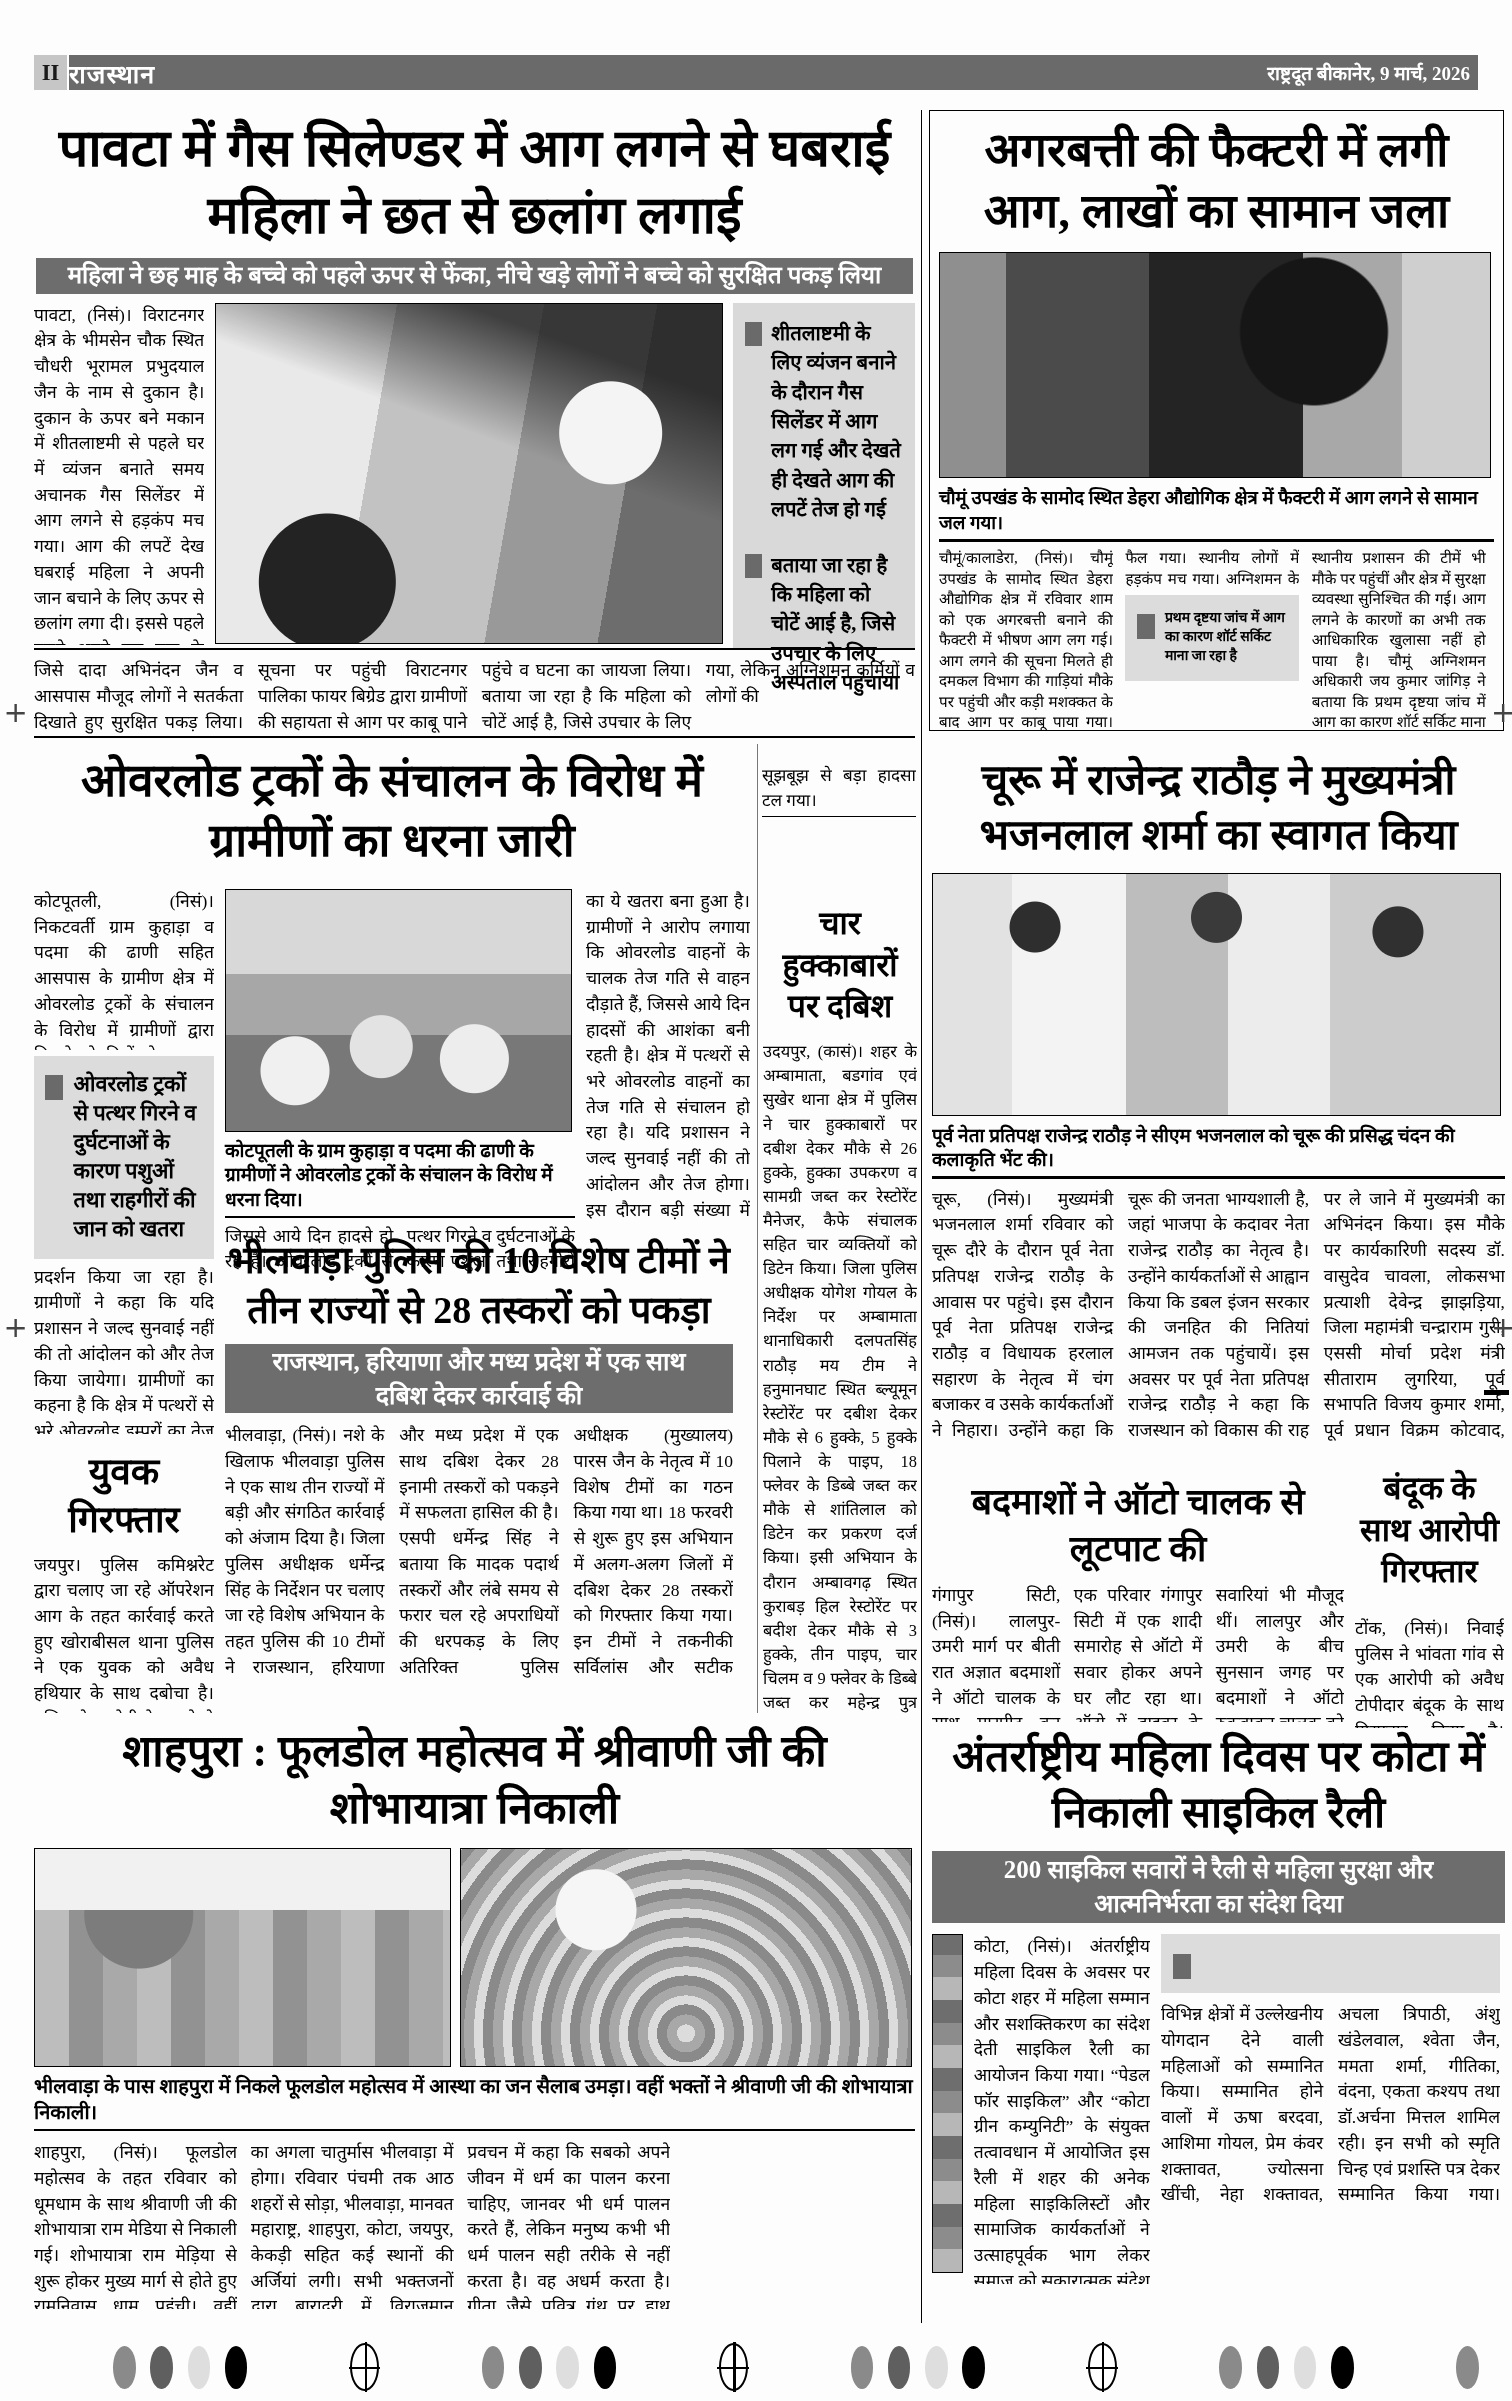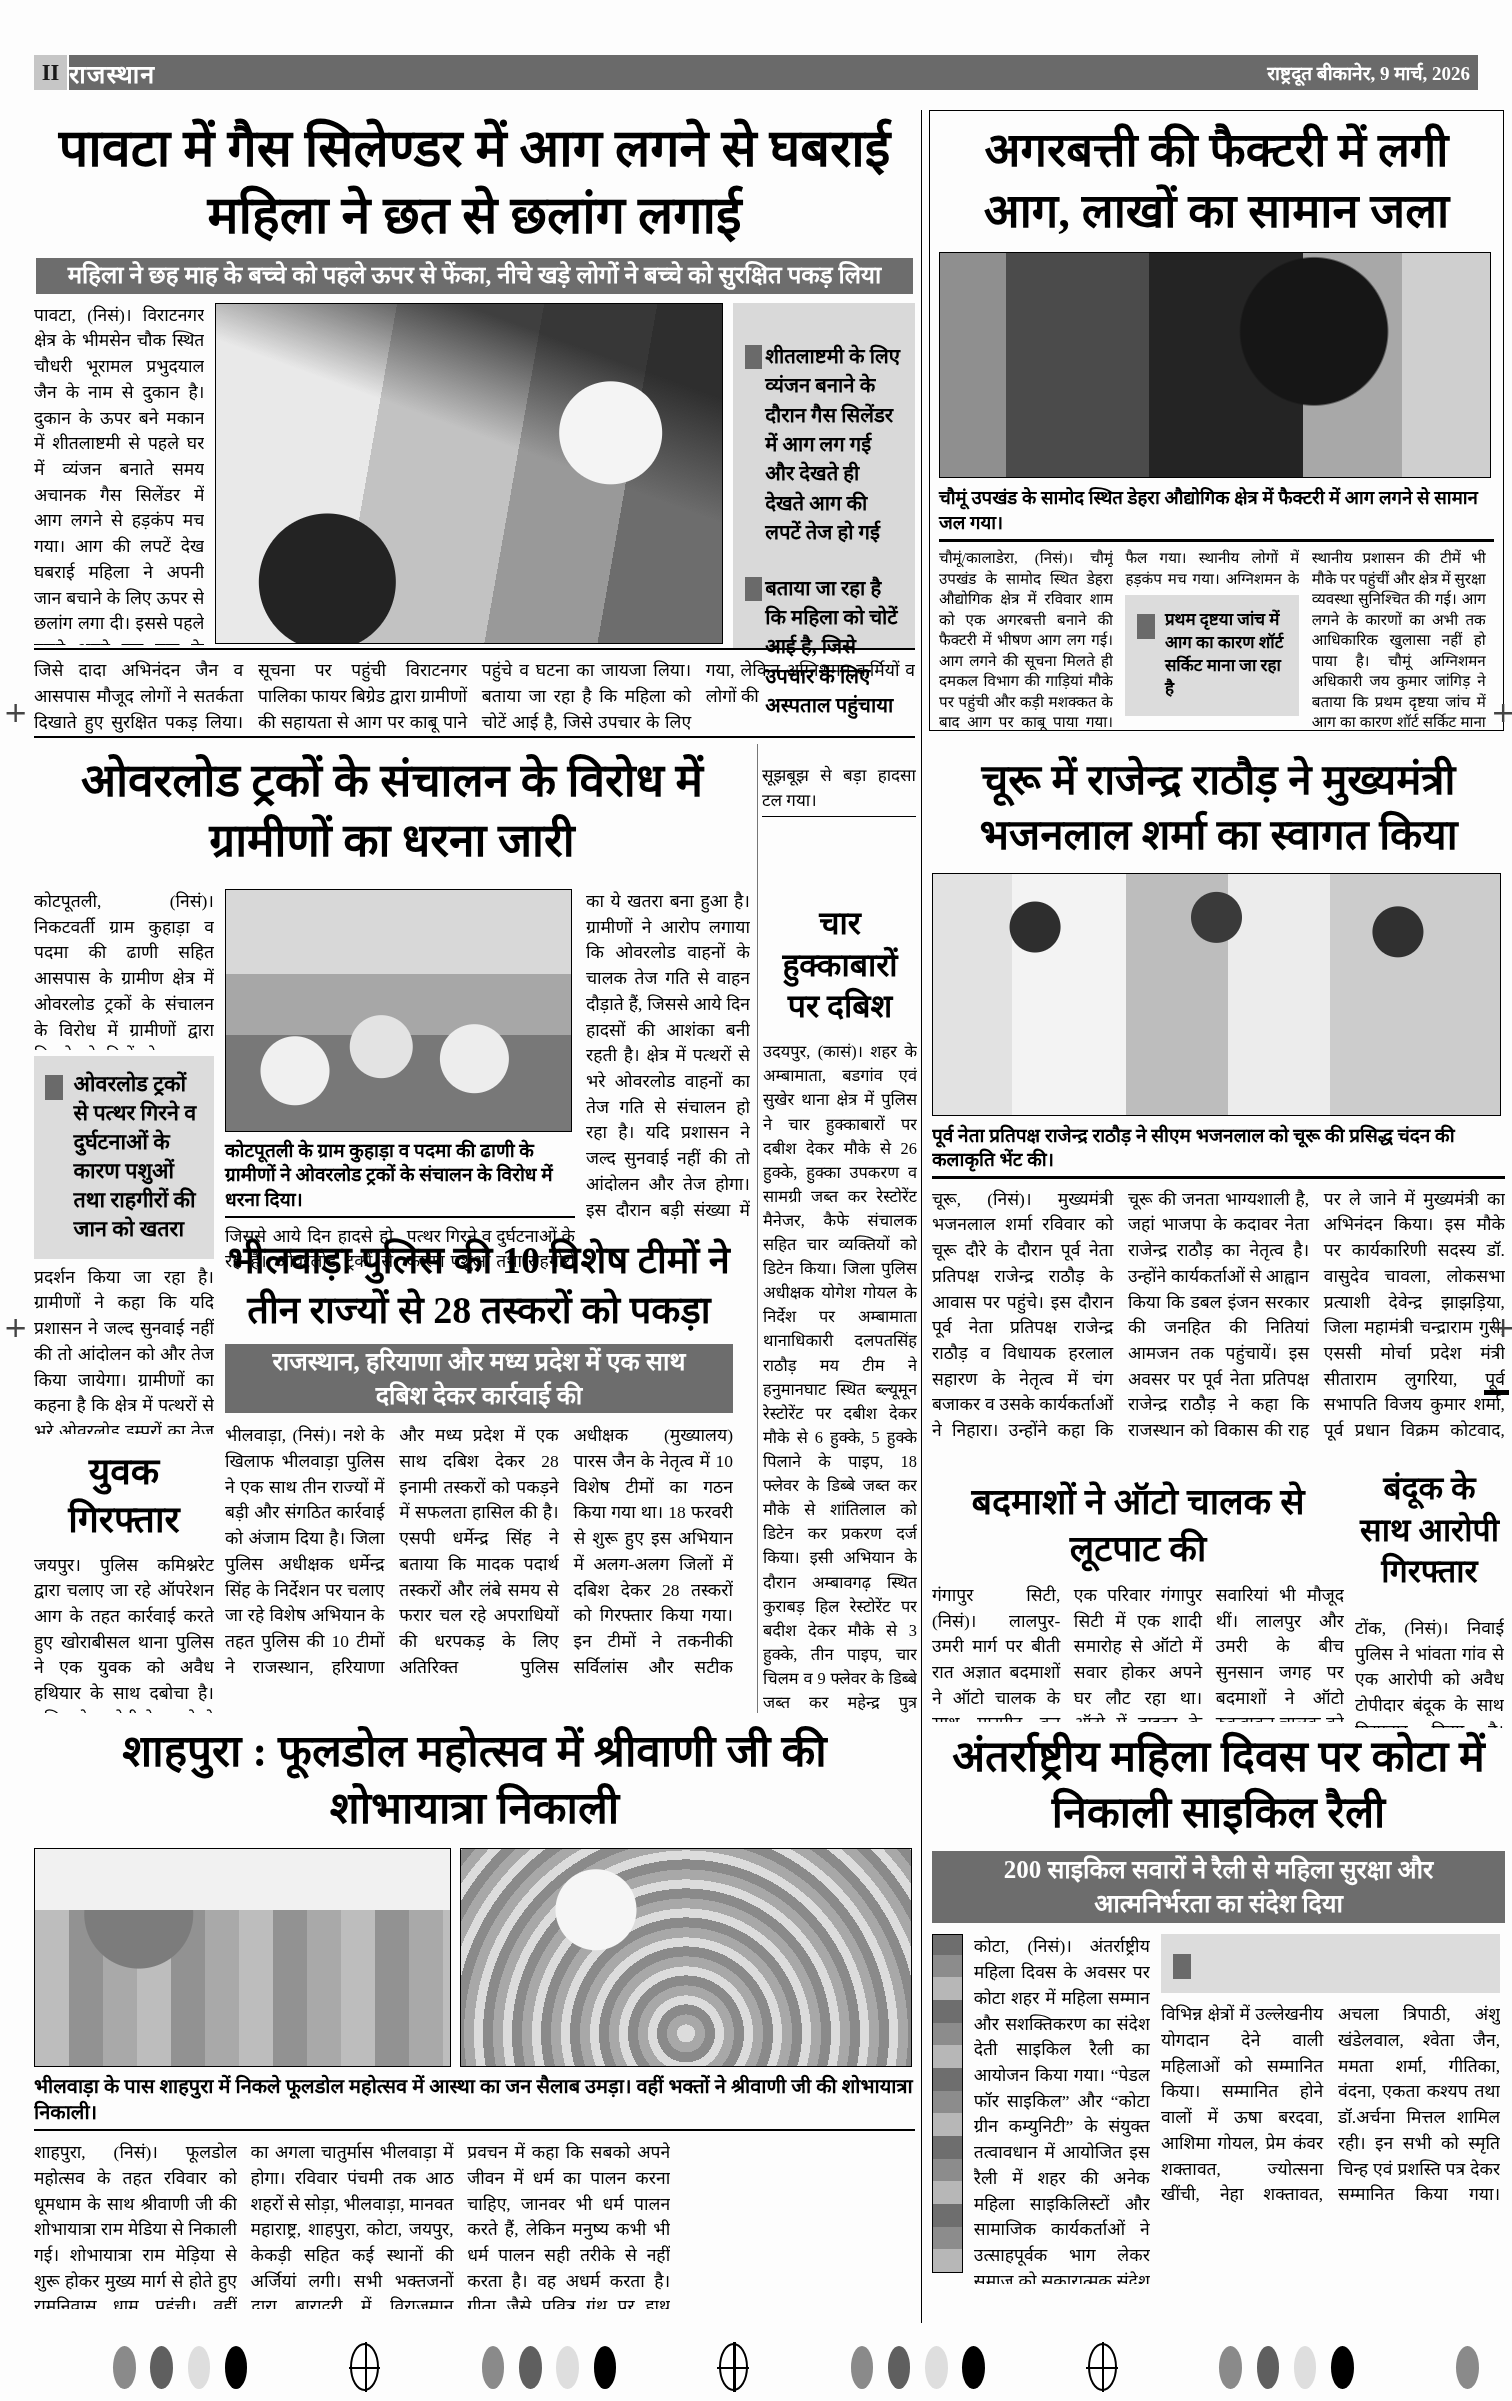--- a/index.html
+++ b/index.html
@@ -18,21 +18,21 @@
   .headline{font-weight:bold;text-align:center;line-height:1.3;}
   .body-txt{font-size:17.5px;line-height:1.47;text-align:justify;overflow:hidden;column-fill:auto;}
   .body-sm{font-size:15.2px;line-height:1.35;}
   .caption{font-weight:bold;font-size:20px;line-height:1.3;}
   .rule{background:#000;}
   .graybar{background:#6d6d6d;color:#fff;font-weight:bold;text-align:center;display:flex;align-items:center;justify-content:center;line-height:1.35;}
   .pullbox{background:#dcdcdc;padding:14.7px 13.6px 14.7px 11.3px;display:flex;gap:10.2px;align-items:flex-start;}
   .pullbox .sq{width:18px;height:25px;background:#6a6a6a;flex:0 0 auto;margin-top:4.5px;}
   .pullbox .pq{font-size:21.5px;font-weight:bold;line-height:1.35;text-align:left;}
   .sidebox{background:#d9d9d9;padding:16px 12.4px;}
-  .sidebox .item{display:flex;gap:3px;margin-bottom:26px;margin-top:23px;}
+  .sidebox .item{display:flex;gap:9px;margin-bottom:26px;}
   .sidebox .sq{width:17px;height:24px;background:#6a6a6a;flex:0 0 auto;margin-top:3.4px;}
   .sidebox .it-txt{font-size:20.3px;font-weight:bold;line-height:1.45;text-align:left;}
   
   .ph{border:1.7px solid #000;background-color:#9a9a9a;}
   .ph-street{background:
     radial-gradient(circle at 78% 38%, #f4f4f4 0 51px, rgba(244,244,244,0) 52px),
     radial-gradient(circle at 22% 82%, #232323 0 68px, rgba(35,35,35,0) 69px),
     linear-gradient(200deg, rgba(30,30,30,.8) 0 18%, rgba(30,30,30,0) 42%),
     linear-gradient(100deg,#e9e9e9 0 32%,#c2c2c2 32% 58%,#999 58% 78%,#6d6d6d 78% 100%);}
   .ph-factory{background:
@@ -105,21 +105,21 @@
   <div class="headline" style="font-size:47px;margin:3.4px 0 10.2px;">अगरबत्ती की फैक्टरी में लगी आग, लाखों का सामान जला</div>
   <div class="ph ph-factory" style="width:552px;height:226px;box-sizing:border-box;"></div>
   <div class="caption" style="font-size:18.6px;margin:8px 0 4.5px;">चौमूं उपखंड के सामोद स्थित डेहरा औद्योगिक क्षेत्र में फैक्टरी में आग लगने से सामान जल गया।</div>
   <div class="rule" style="height:2.3px;margin:2.3px 0 6.8px;"></div>
   <div style="display:flex;gap:12.4px;">
     <div class="body-txt body-sm" style="width:174px;height:243px;">चौमूं/कालाडेरा, (निसं)। चौमूं उपखंड के सामोद स्थित डेहरा औद्योगिक क्षेत्र में रविवार शाम को एक अगरबत्ती बनाने की फैक्टरी में भीषण आग लग गई। आग लगने की सूचना मिलते ही दमकल विभाग की गाड़ियां मौके पर पहुंची और कड़ी मशक्कत के बाद आग पर काबू पाया गया। जैसे ही आग लगी फैक्टरी परिसर में अफरा-तफरी मच गई और चारों ओर धुआं</div>
     <div style="width:174px;">
       <div class="body-txt body-sm" style="height:42px;">फैल गया। स्थानीय लोगों में हड़कंप मच गया। अग्निशमन के दमकलकर्मियों ने</div>
       <div class="pullbox" style="margin:4.5px 0;">
         <span class="sq"></span>
-        <span class="pq" style="font-size:17px;">प्रथम दृष्टया जांच में आग का कारण शॉर्ट सर्किट माना जा रहा है</span>
+        <span class="pq" style="font-size:14px;">प्रथम दृष्टया जांच में आग का कारण शॉर्ट सर्किट माना जा रहा है</span>
       </div>
 
     </div>
     <div class="body-txt body-sm" style="width:174px;height:243px;">स्थानीय प्रशासन की टीमें भी मौके पर पहुंचीं और क्षेत्र में सुरक्षा व्यवस्था सुनिश्चित की गई। आग लगने के कारणों का अभी तक आधिकारिक खुलासा नहीं हो पाया है। चौमूं अग्निशमन अधिकारी जय कुमार जांगिड़ ने बताया कि प्रथम दृष्टया जांच में आग का कारण शॉर्ट सर्किट माना जा रहा है, हालांकि इसकी पुष्टि होना बाकी है। घटना स्थल पर चौमूं, जयपुर, और शाहपुरा की दमकलों से आग बुझाने का काम किया।</div>
   </div>
 </div>
 
 <div class="abs rule" style="left:34px;top:736px;width:881px;height:1.7px;"></div>
 
 <div class="abs rule" style="left:921px;top:110px;width:1.1px;height:2213px;"></div>

